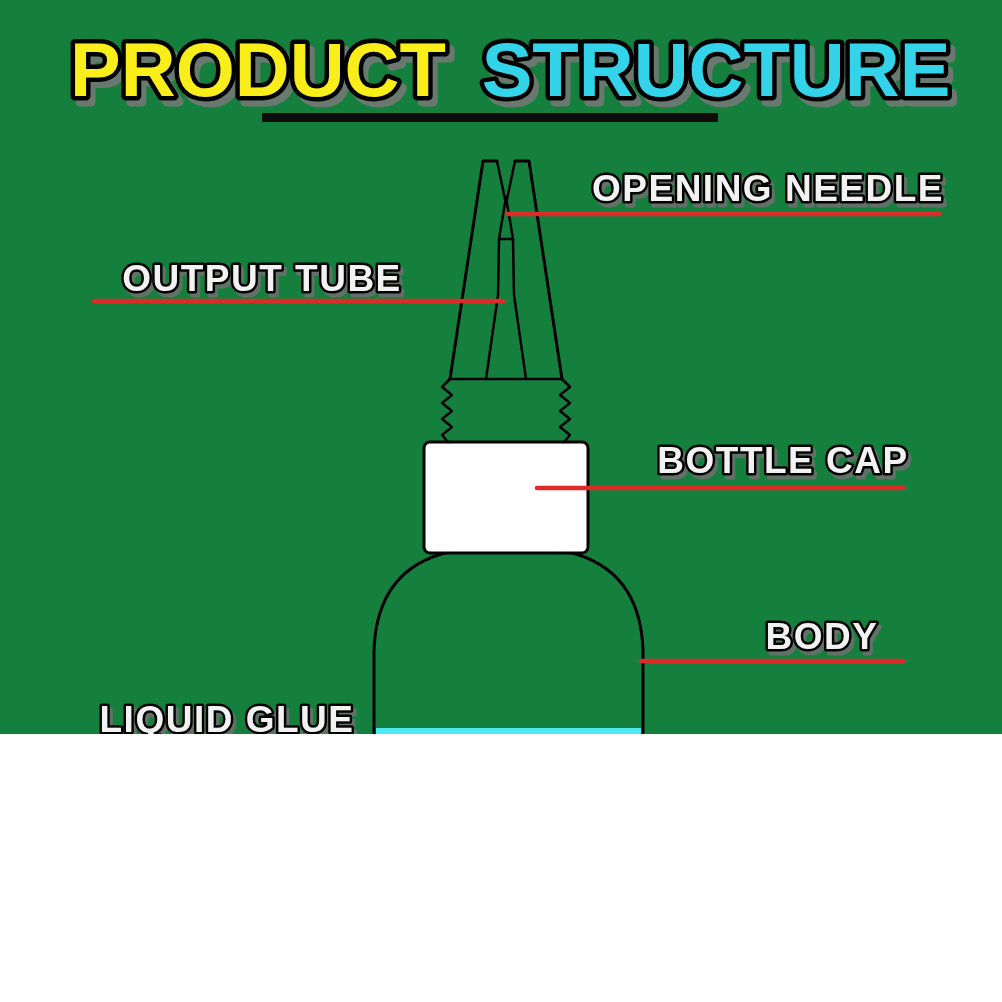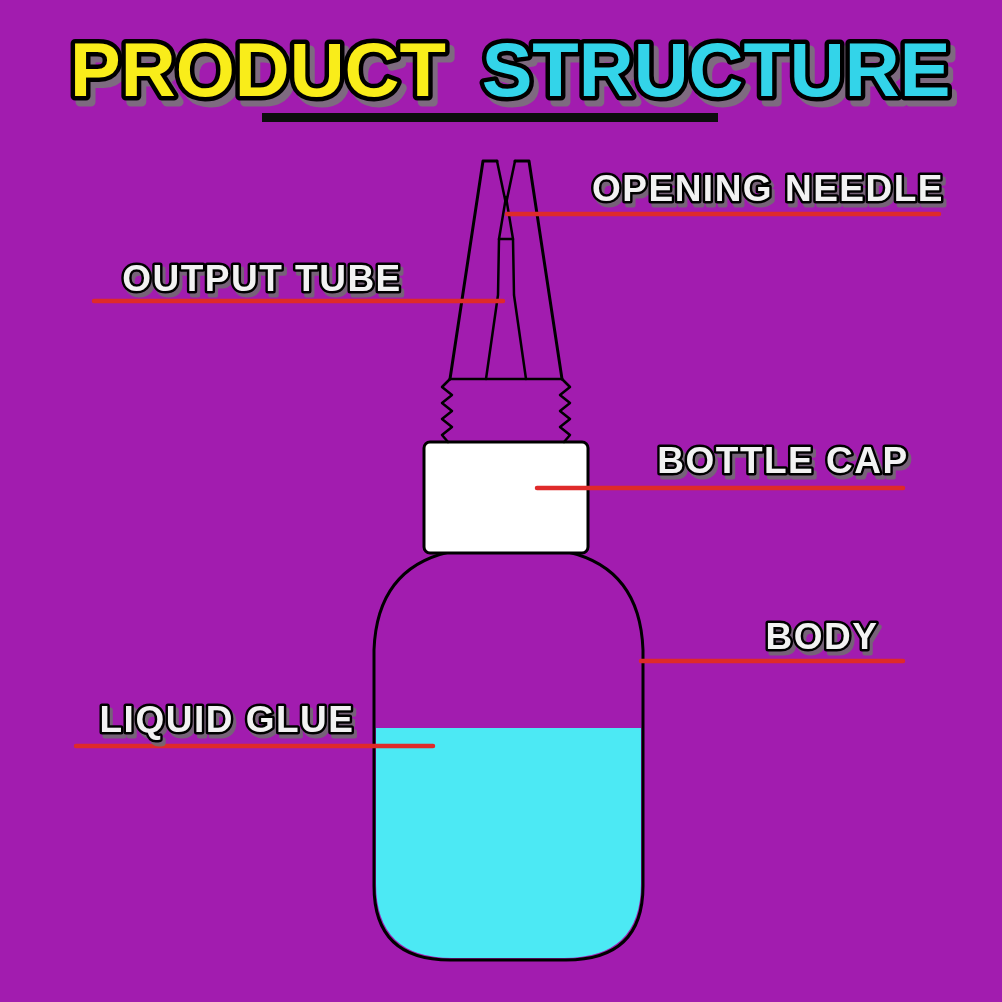--- a/index.html
+++ b/index.html
@@ -3,22 +3,22 @@
 <meta charset="utf-8">
 <style>
   html, body {
     margin: 0;
     padding: 0;
     background: #ffffff;
   }
   .stage {
     position: relative;
     width: 1002px;
-    height: 1002px;
-    background: #a21caf;
+    height: 734px;
+    background: #15803d;
     overflow: hidden;
     font-family: "Liberation Sans", sans-serif;
   }
   .stage > svg {
     position: absolute;
     left: 0;
     top: 0;
   }
   .title-word {
     font-family: "Liberation Sans", sans-serif;

